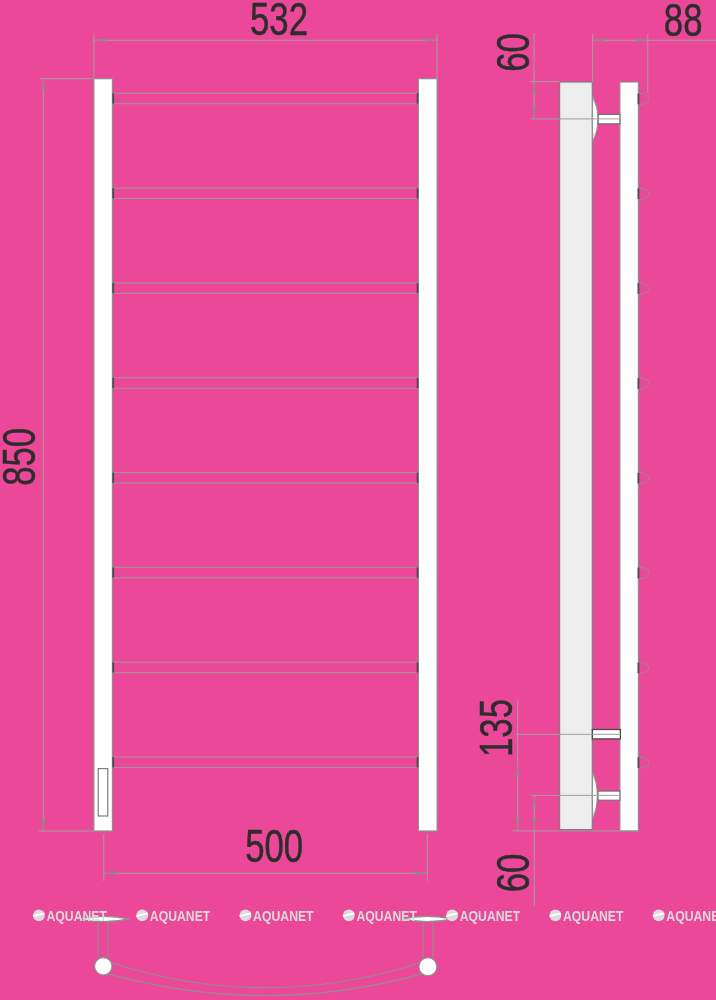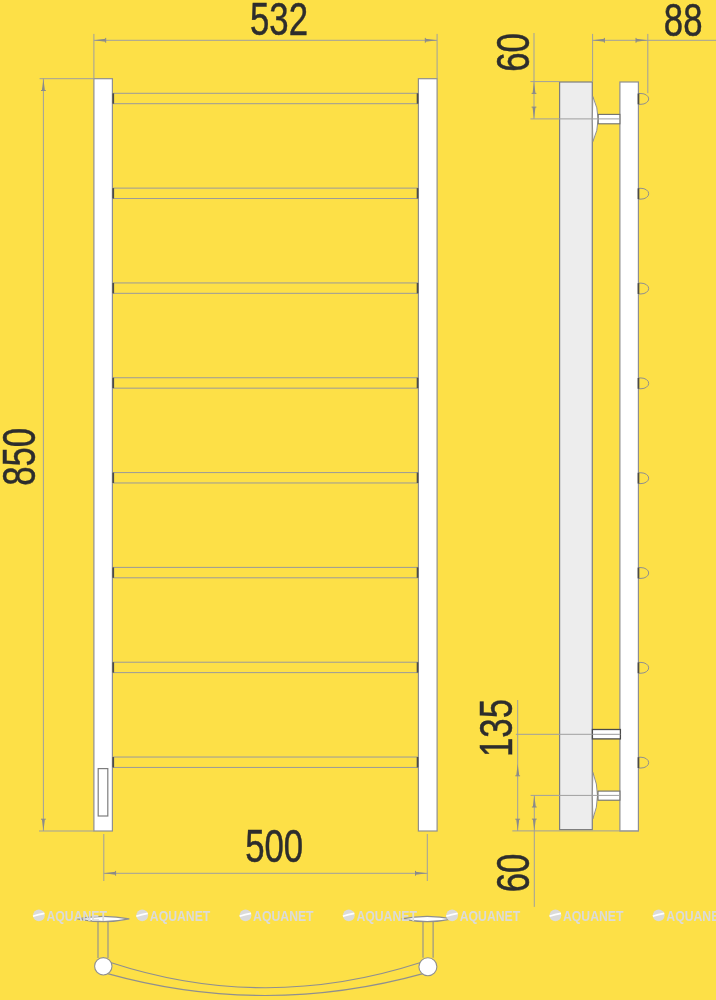--- a/index.html
+++ b/index.html
@@ -1,17 +1,17 @@
 <!DOCTYPE html>
 <html><head>
 <meta charset="utf-8">
 <title>Towel rail drawing</title>
 <style>
   html,body { margin:0; padding:0; background:#ffffff; }
-  #wrap { position:relative; width:716px; height:1000px; overflow:hidden; background:#fde047; }
+  #wrap { position:relative; width:716px; height:1000px; overflow:hidden; background:#ec4899; }
 </style>
 </head>
 <body>
 
 <div id="wrap">
 <svg width="716" height="1000" viewBox="0 0 716 1000">
 
 <g>
         <rect x="93.9" y="78.7" width="18.5" height="752.3" fill="#ffffff" stroke="#8f8f8f" stroke-width="1.2"></rect>
       </g>

